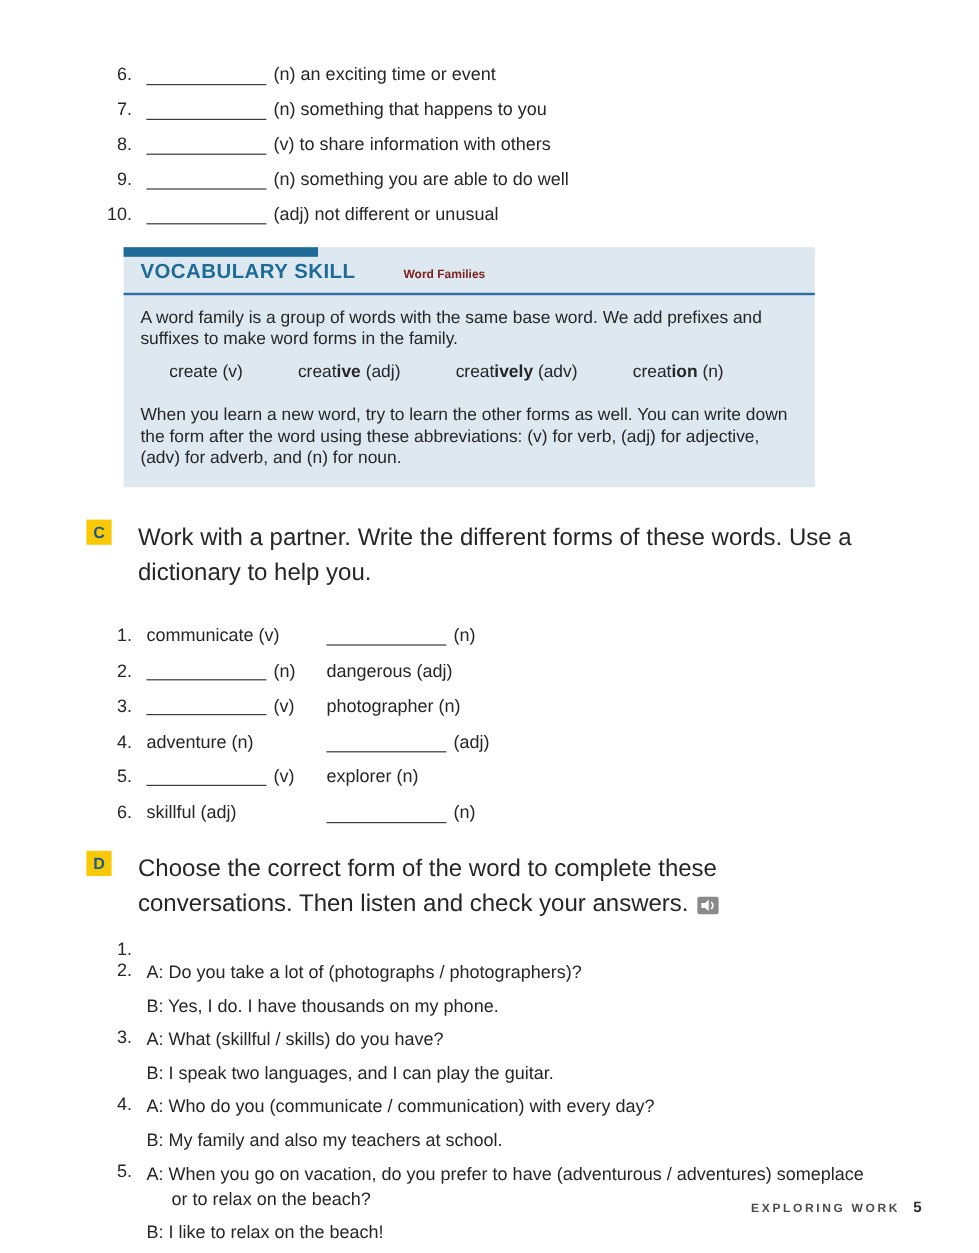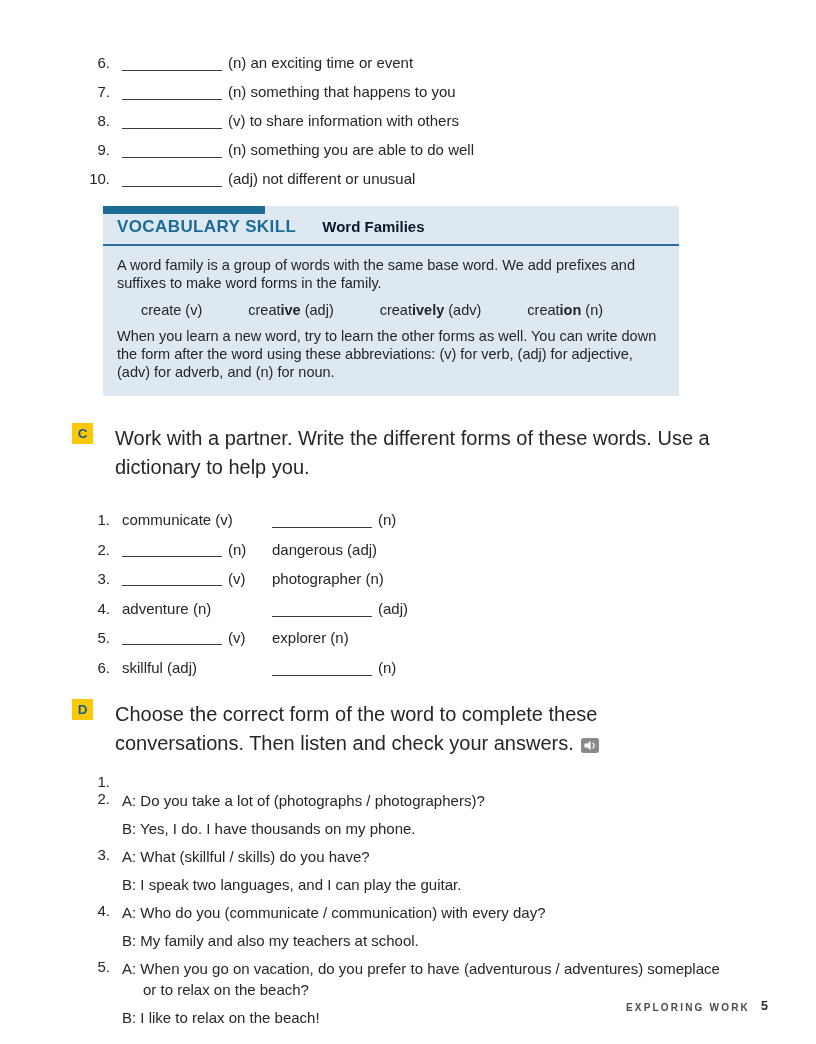--- a/index.html
+++ b/index.html
@@ -14,23 +14,23 @@
   .m-row { display:flex; align-items:flex-end; height:29px; font-size:15px; }
   .m-num { width:30px; text-align:right; margin-right:12px; }
   .blank { display:inline-block; width:100px; border-bottom:1.3px solid #3a3a3a; height:15px; flex:none; }
   .m-text { margin-left:6px; white-space:nowrap; }
 
   
   .vocab-box { position:relative; margin:19px 0 0 103px; width:576px; background:#dde8f1; padding-top:0; }
   .vocab-bar { position:absolute; top:0; left:0; width:162px; height:8px; background:#1e6b97; }
   .vocab-head { display:flex; align-items:baseline; padding:11px 16px 7px 14px; border-bottom:2px solid #2a6f9e; }
   .vocab-title { color:#1e6b97; font-weight:bold; font-size:17px; letter-spacing:0.4px; }
-  .vocab-sub { margin-left:26px; font-weight:bold; font-size:15px; color:#0f172a; }
+  .vocab-sub { margin-left:40px; font-weight:bold; font-size:10px; color:#7f1d1d; }
   .vocab-body { padding:11px 16px 14px 14px; font-size:14.5px; line-height:1.24; }
-  .vocab-examples { display:flex; gap:46px; margin:9px 0 8px 24px; }
+  .vocab-examples { display:flex; gap:46px; margin:9px 0 18px 24px; }
   .vocab-examples b { font-weight:bold; }
 
   
   .ex-head { display:flex; align-items:flex-start; margin-left:72px; }
   .letter {
     width:21px; height:21px; background:#f9c906; color:#1d5a8c; font-weight:bold;
     font-size:13.5px; display:flex; align-items:center; justify-content:center;
     flex:none; margin-right:10px; margin-top:1px;
   }
   .ex-inst { font-size:20px; line-height:1.45; max-width:602px; padding-top:2px;margin-left:12px; }

